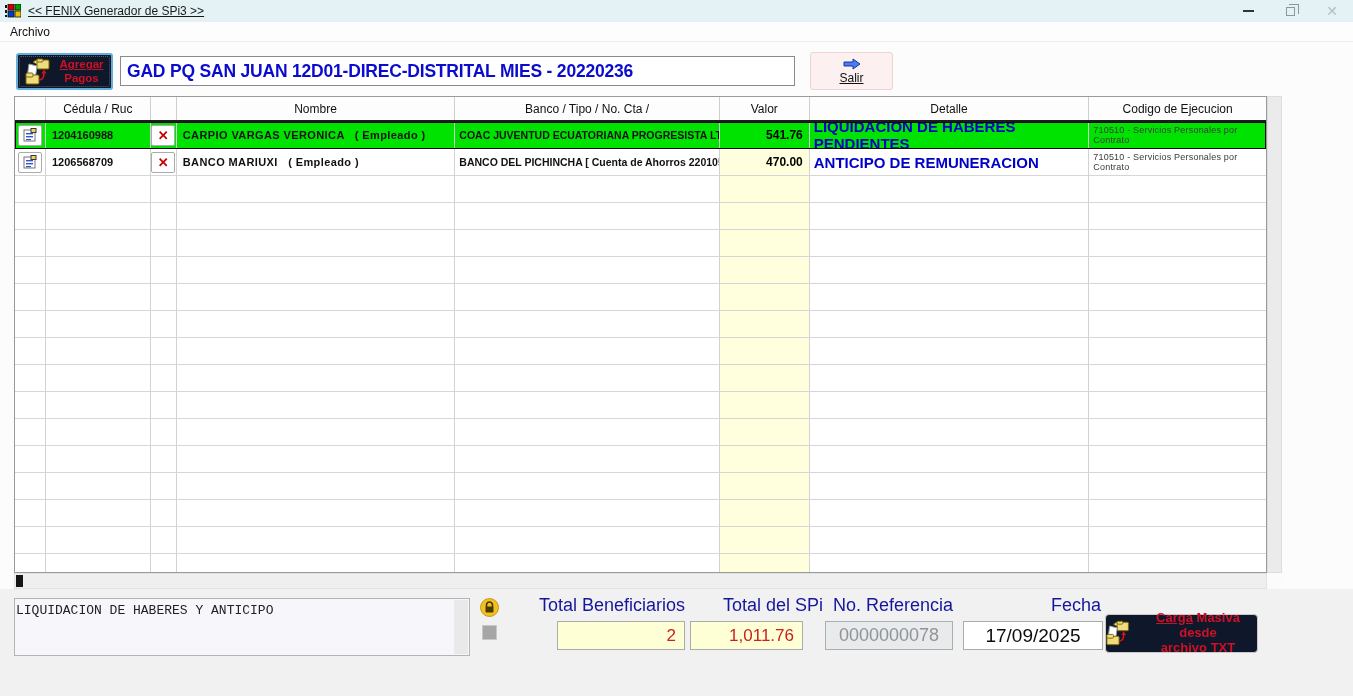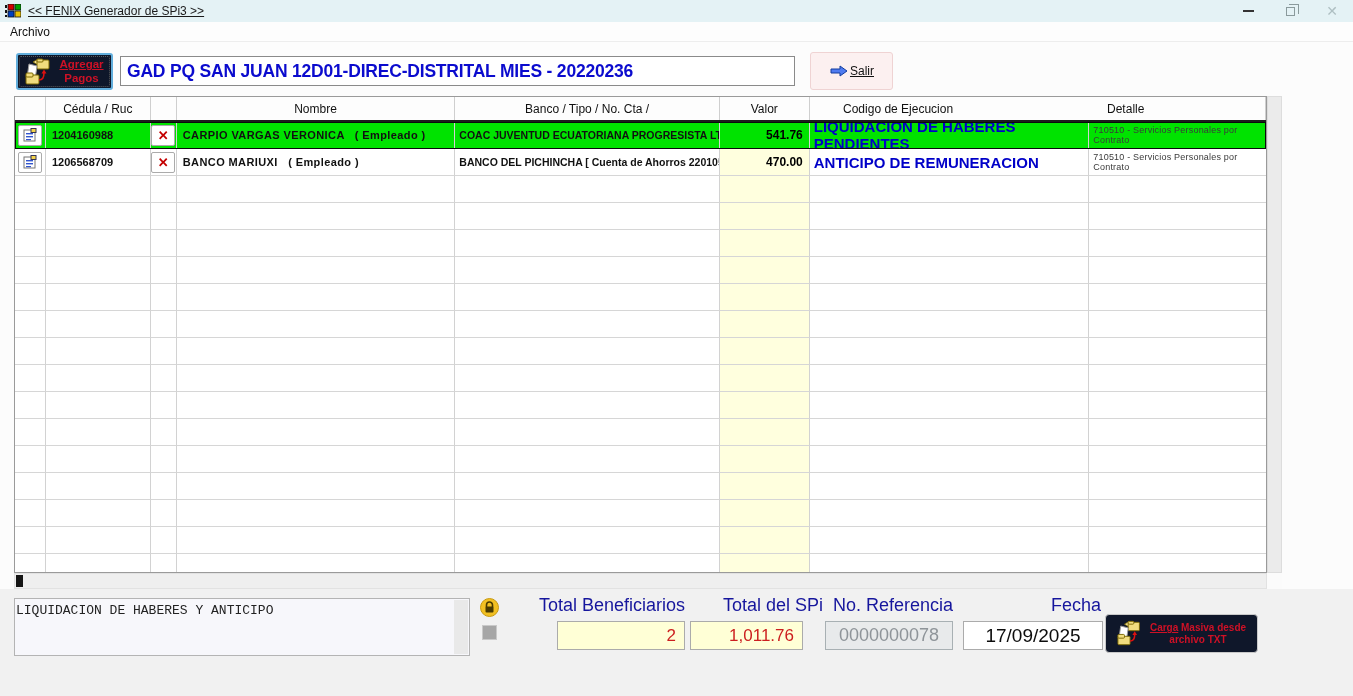--- a/index.html
+++ b/index.html
@@ -25,21 +25,21 @@
 
   
   .btn { background:#0f172a; border:1px solid #CFCFCF; border-radius:3px; display:flex; align-items:center; justify-content:center; cursor:default; }
   .btn-agregar { position:absolute; left:16px; top:53px; width:97px; height:37px; border:2px solid #62AEDC; gap:4px; }
   .btn-agregar .inner-dots { position:absolute; inset:1px; border:1px dotted #5a5a5a; border-radius:2px; pointer-events:none; }
   .btn-red-text { color:#CE1126; font-weight:bold; font-size:11.5px; line-height:1.15; text-align:center; }
   .u { text-decoration:underline; }
   .entity-field { position:absolute; left:120px; top:56px; width:675px; height:30px; background:#fff; border:1px solid #8a8a8a;
                   display:flex; align-items:center; padding-left:6px;
                   font-size:17.5px; font-weight:bold; color:var(--title-blue,#0B0BCE); letter-spacing:-0.2px; white-space:nowrap; overflow:hidden; }
-  .btn-salir { position:absolute; left:810px; top:52px; width:83px; height:38px; background:#FCF0F0; border:1px solid #EFD3D3; flex-direction:row; gap:1px; }
+  .btn-salir { position:absolute; left:810px; top:52px; width:83px; height:38px; background:#FCF0F0; border:1px solid #EFD3D3; flex-direction:column; gap:1px; }
   .btn-salir .lbl { font-size:12px; color:#111; text-decoration:underline; }
 
   
   .grid { position:absolute; left:14px; top:96px; width:1253px; height:477px; background:#fff; border:1px solid #9a9a9a; overflow:hidden; }
   .g-header { display:flex; height:25px; background:#FDFDFD; border-bottom:2px solid #1c1c1c;text-align:right; }
   .g-header .cell { display:flex; align-items:center; justify-content:center; font-size:12px; color:#111; border-right:1px solid #CFCFCF; overflow:hidden; }
   .g-body { position:relative; }
   .g-row { display:flex; height:27px; }
   .g-row .cell { border-right:1px solid #D2D2D2; border-bottom:1px solid #D6D6D6; display:flex; align-items:center; overflow:hidden; background:#fff; }
   .c0{width:31px;} .c1{width:105px;} .c2{width:26px;} .c3{width:279px;} .c4{width:265px;} .c5{width:90px;} .c6{width:280px;} .c7{width:177px; border-right:none!important;}
@@ -70,21 +70,21 @@
   .gray-square { position:absolute; left:482px; top:36px; width:15px; height:15px; background:#A6A6A6; border:1px solid #C9C9C9; }
   .f-label { position:absolute; top:6px; height:22px; font-size:18px; color:var(--label-navy,#16169D); text-align:right; white-space:nowrap; }
   .f-field { position:absolute; top:32px; height:29px; background:#fff; border:1px solid #ABABAB; display:flex; align-items:center; }
   .val-red { color:var(--accent-red,#CC1F1F); font-size:17px; }
   .yellow { background:var(--field-yellow,#FFFFD6); }
   .right { justify-content:flex-end; padding-right:8px; }
   .center { justify-content:center; }
   .f-ref { background:var(--disabled-bg,#E8EAEB); color:var(--disabled-text,#8E9499); font-size:18px; border:1px solid #A8B0B3; }
   .f-fecha { font-size:19px; color:#0c0c0c; }
   .btn-carga { position:absolute; left:1105px; top:25px; width:153px; height:39px; gap:5px; border:1px solid #C9C9C9; border-radius:4px; }
-  .btn-carga .btn-red-text { font-size:10px; }
+  .btn-carga .btn-red-text { font-size:13px; }
   .folder-ico { flex:0 0 auto; }
 </style>
 </head>
 <body>
 
 <div class="window">
 
   <div class="titlebar">
     <svg class="win-ico" viewBox="0 0 16 14">
       <rect x="0" y="1" width="2" height="3" fill="#111"></rect>
@@ -143,22 +143,22 @@
   </div>
 
   <div class="grid">
     <div class="g-header">
       <div class="cell c0"></div>
       <div class="cell c1">Cédula / Ruc</div>
       <div class="cell c2"></div>
       <div class="cell c3">Nombre</div>
       <div class="cell c4">Banco / Tipo / No. Cta /</div>
       <div class="cell c5">Valor</div>
+      <div class="cell c6">Detalle</div>
       <div class="cell c7">Codigo de Ejecucion</div>
-      <div class="cell c6">Detalle</div>
     </div>
 
     <div class="g-body">
 
       <div class="g-row selected">
         <div class="cell c0 btncell">
           <div class="mini-btn">
             <svg width="14" height="14" viewBox="0 0 14 14">
               <rect x="1" y="2" width="11" height="11" fill="#fff" stroke="#777"></rect>
               <rect x="3" y="5" width="7" height="1.4" fill="#3355CC"></rect>

